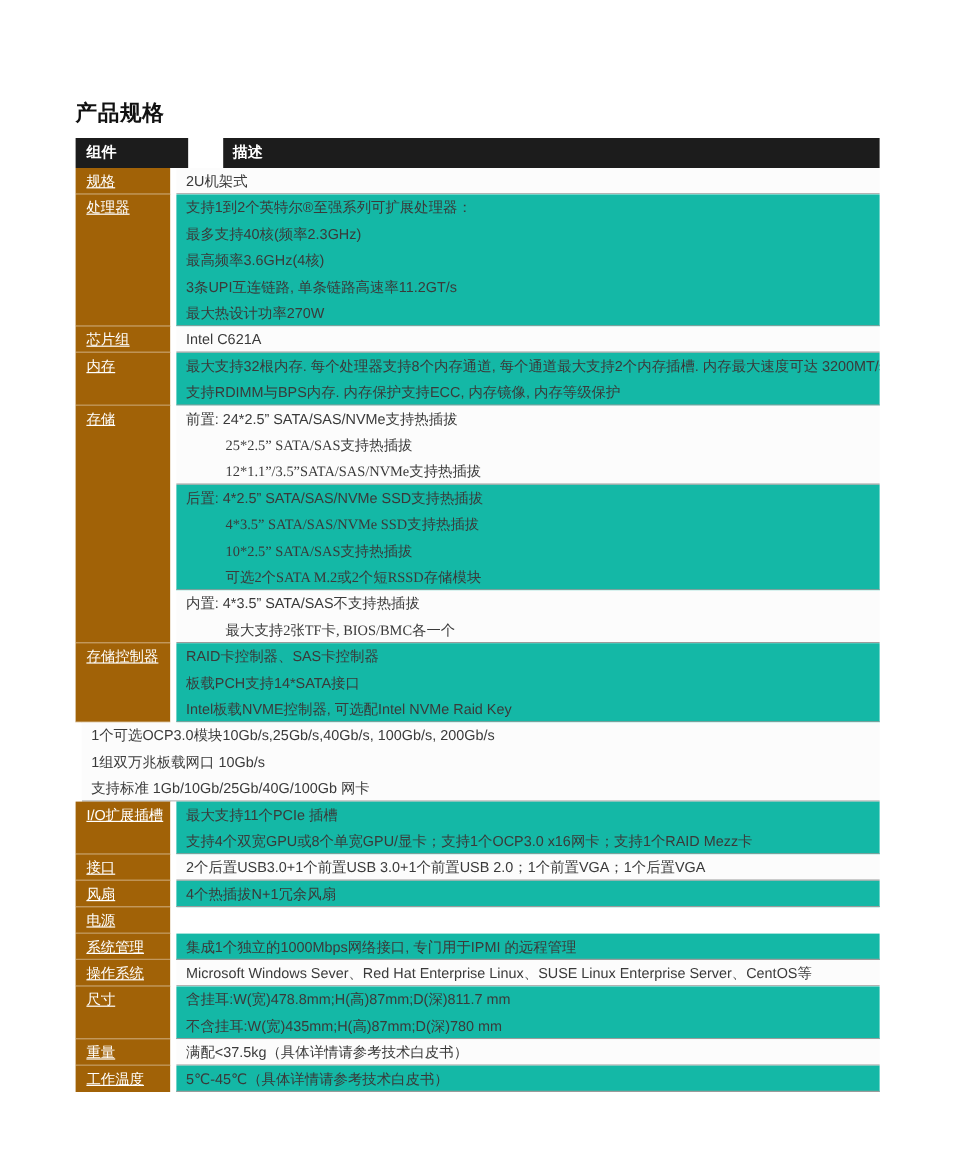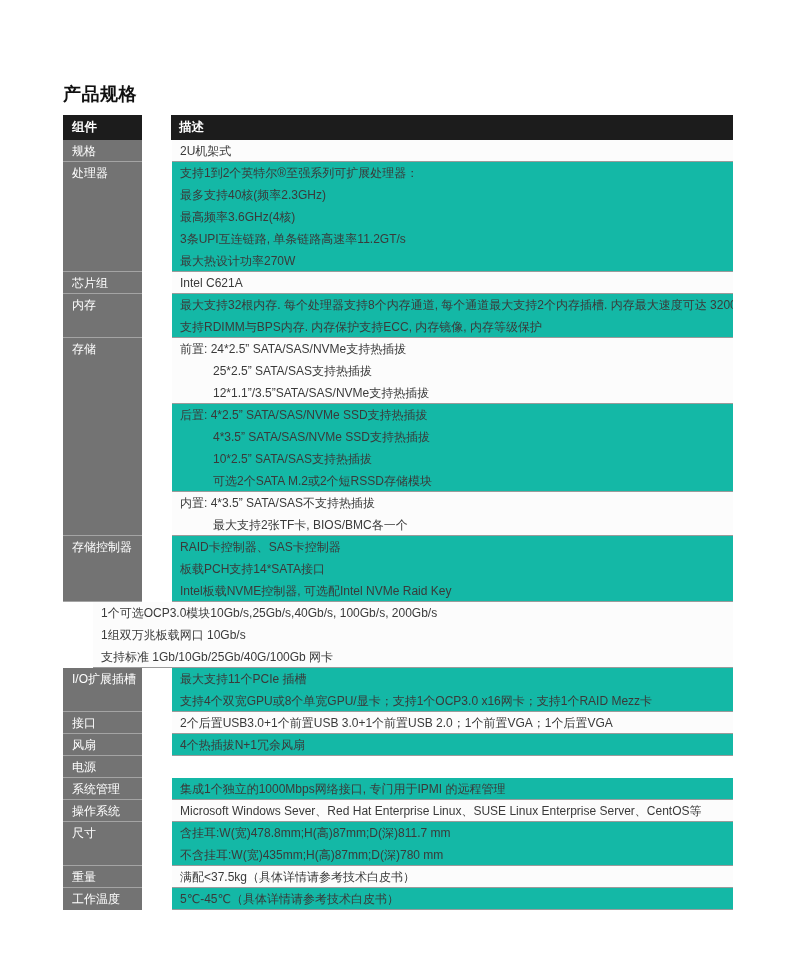--- a/index.html
+++ b/index.html
@@ -21,45 +21,45 @@
     width: 670px;
   }
   .trow { display: flex; align-items: stretch; }
   
   .hcell {
     background: #1c1c1c; color: #ffffff;
     font-size: 12.5px; font-weight: 700;
     height: 25px; line-height: 25px;
     box-sizing: border-box;
   }
-  .hcell.hleft { width: 79px; padding-left: 9px; }
+  .hcell.hleft { width: 94px; padding-left: 9px; }
   .hcell.hright { flex: 1; padding-left: 8px; margin-left: 24px; }
   .colgap { width: 5px; background: #ffffff; flex: 0 0 5px; }
   
   .cell-label {
     width: 79px; flex: 0 0 79px;
-    background: #737373; color: #ffffff;
+    background: #a16207; color: #ffffff;
     font-size: 12px; line-height: 22px;
     box-sizing: border-box; padding-left: 9px;
     box-shadow: inset 0 -1px 0 rgba(255,255,255,0.35);
-    white-space: nowrap; overflow: hidden;
+    white-space: nowrap; overflow: hidden; text-decoration: underline;
   }
   .trow.last .cell-label { box-shadow: none; }
   
-  .cell-desc { flex: 1; display: flex; flex-direction: column; min-width: 0; margin-left: 25px; }
+  .cell-desc { flex: 1; display: flex; flex-direction: column; min-width: 0; }
   .band { box-shadow: inset 0 -1px 0 #9b9b9b; }
   .shade-white { background: #fcfcfc; }
   .shade-gray  { background: #14b8a6; }
   .line {
     height: 22px; line-height: 22px;
     font-size: 12px; color: #3a3a3a;
     padding-left: 8px;
     white-space: nowrap; overflow: hidden;
   }
-  .line.indent { padding-left: 41px; }
+  .line.indent { padding-left: 41px; font-family: Liberation Serif, serif; }
 </style>
 </head>
 <body>
 
 <main>
   <h1 class="page-title">产品规格</h1>
 
   <div class="spec-table">
     <div class="trow">
       <div class="hcell hleft">组件</div>

